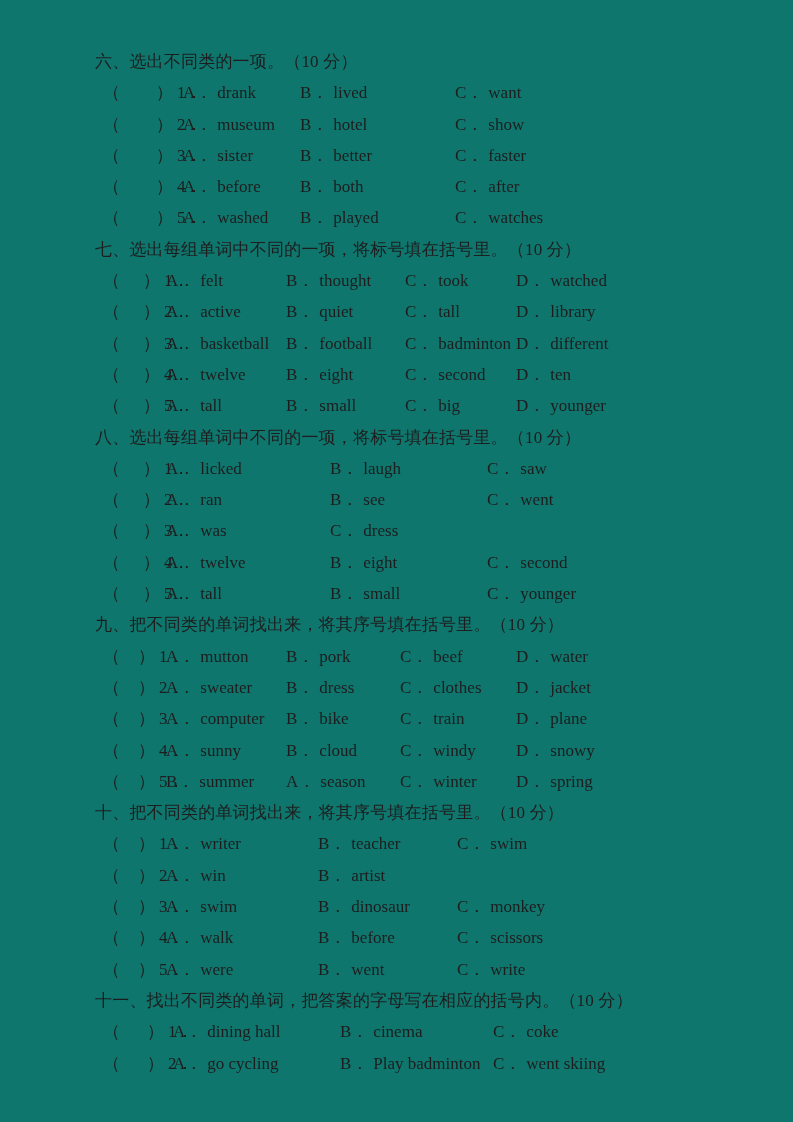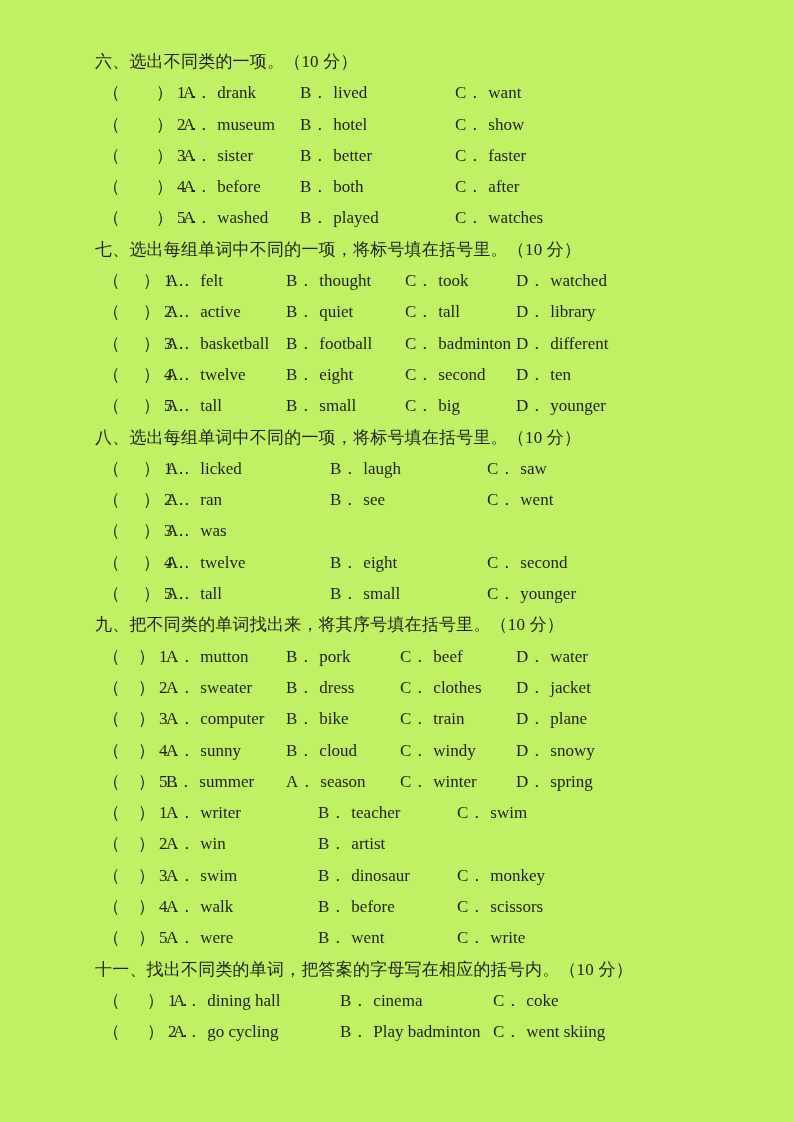--- a/index.html
+++ b/index.html
@@ -5,21 +5,21 @@
   html, body {
     margin: 0;
     padding: 0;
     background: #e9e9e9;
   }
   .page {
     position: relative;
     width: 793px;
     height: 1122px;
     margin: 0 auto;
-    background: #bef264;
+    background: #0f766e;
     color: #1d1d1d;
     font-family: "Liberation Serif", "DejaVu Serif", serif;
     font-size: 17px;
     overflow: hidden;
   }
   .content {
     position: absolute;
     left: 95px;
     top: 46px;
     right: 30px;
@@ -131,20 +131,21 @@
       </div>
       <div class="line question-row" style="grid-template-columns: 63px 164px 157px auto;">
         <span class="cell"><span>（</span><span class="paren-gap" style="width: 23px;"></span><span>）</span><span class="q-num">2．</span></span>
         <span class="cell"><span class="opt-letter">A．</span><span class="opt-word">ran</span></span>
         <span class="cell"><span class="opt-letter">B．</span><span class="opt-word">see</span></span>
         <span class="cell"><span class="opt-letter">C．</span><span class="opt-word">went</span></span>
       </div>
       <div class="line question-row" style="grid-template-columns: 63px 164px 157px auto;">
         <span class="cell"><span>（</span><span class="paren-gap" style="width: 23px;"></span><span>）</span><span class="q-num">3．</span></span>
         <span class="cell"><span class="opt-letter">A．</span><span class="opt-word">was</span></span>
+        <span class="cell"><span class="opt-letter">C．</span><span class="opt-word">dress</span></span>
       </div>
       <div class="line question-row" style="grid-template-columns: 63px 164px 157px auto;">
         <span class="cell"><span>（</span><span class="paren-gap" style="width: 23px;"></span><span>）</span><span class="q-num">4．</span></span>
         <span class="cell"><span class="opt-letter">A．</span><span class="opt-word">twelve</span></span>
         <span class="cell"><span class="opt-letter">B．</span><span class="opt-word">eight</span></span>
         <span class="cell"><span class="opt-letter">C．</span><span class="opt-word">second</span></span>
       </div>
       <div class="line question-row" style="grid-template-columns: 63px 164px 157px auto;">
         <span class="cell"><span>（</span><span class="paren-gap" style="width: 23px;"></span><span>）</span><span class="q-num">5．</span></span>
         <span class="cell"><span class="opt-letter">A．</span><span class="opt-word">tall</span></span>
@@ -180,20 +181,21 @@
         <span class="cell"><span class="opt-letter">C．</span><span class="opt-word">windy</span></span>
         <span class="cell"><span class="opt-letter">D．</span><span class="opt-word">snowy</span></span>
       </div>
       <div class="line question-row" style="grid-template-columns: 63px 120px 114px 116px auto;">
         <span class="cell"><span>（</span><span class="paren-gap" style="width: 18px;"></span><span>）</span><span class="q-num">5．</span></span>
         <span class="cell"><span class="opt-letter">B．</span><span class="opt-word">summer</span></span>
         <span class="cell"><span class="opt-letter">A．</span><span class="opt-word">season</span></span>
         <span class="cell"><span class="opt-letter">C．</span><span class="opt-word">winter</span></span>
         <span class="cell"><span class="opt-letter">D．</span><span class="opt-word">spring</span></span>
       </div>
+      <div class="line section-heading">十、把不同类的单词找出来，将其序号填在括号里。（10 分）</div>
       <div class="line question-row" style="grid-template-columns: 63px 152px 139px auto;">
         <span class="cell"><span>（</span><span class="paren-gap" style="width: 18px;"></span><span>）</span><span class="q-num">1．</span></span>
         <span class="cell"><span class="opt-letter">A．</span><span class="opt-word">writer</span></span>
         <span class="cell"><span class="opt-letter">B．</span><span class="opt-word">teacher</span></span>
         <span class="cell"><span class="opt-letter">C．</span><span class="opt-word">swim</span></span>
       </div>
       <div class="line question-row" style="grid-template-columns: 63px 152px 139px auto;">
         <span class="cell"><span>（</span><span class="paren-gap" style="width: 18px;"></span><span>）</span><span class="q-num">2．</span></span>
         <span class="cell"><span class="opt-letter">A．</span><span class="opt-word">win</span></span>
         <span class="cell"><span class="opt-letter">B．</span><span class="opt-word">artist</span></span>

